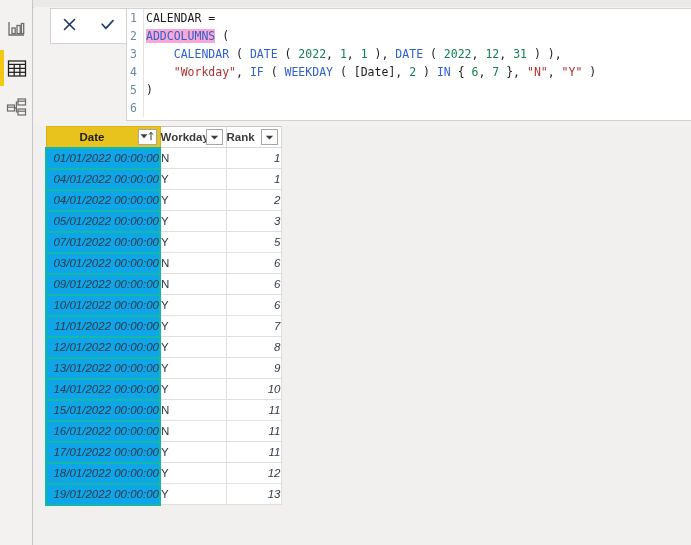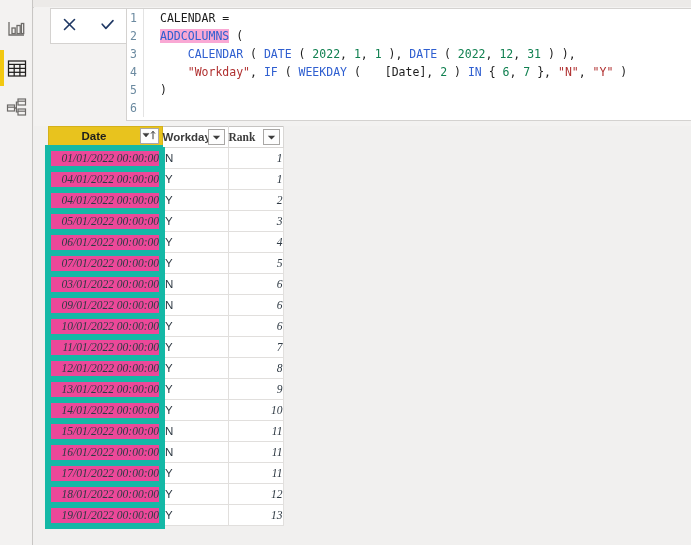--- a/index.html
+++ b/index.html
@@ -62,27 +62,27 @@
     font-size:11.5px;
     white-space:pre;
     display:flex;
   }
   .ln{
     display:inline-block;width:16px;min-width:16px;
     color:#6b8aa0;text-align:left;padding-left:3px;
     box-sizing:border-box;
     user-select:none;
   }
-  .code-body{padding-left:16px;border-left:1px solid #e3e3e3;}
+  .code-body{padding-left:2px;border-left:1px solid #e3e3e3;}
   .tok-fn{color:#2f5fd0;}
   .tok-fn-hl{color:#2f5fd0;background:#f9a8d4;}
   .tok-num{color:#108050;}
   .tok-str{color:#b03030;}
   .tok-plain{color:#1c1c1c;}
-  .tok-ref{color:#1c1c1c;margin-left:17px;}
+  .tok-ref{color:#1c1c1c;}
 
   
   .grid{
     position:absolute;left:45px;top:126px;
     border-collapse:collapse;
     font-size:11.5px;
   }
   .grid th, .grid td{
     padding:0;margin:0;box-sizing:border-box;
     height:21px;
@@ -101,36 +101,36 @@
   }
   .hdr .filter-btn{
     position:absolute;right:3px;top:50%;transform:translateY(-50%);
     width:17px;height:16px;
     background:#fdfdfd;border:1px solid #a9a7a5;
     display:flex;align-items:center;justify-content:center;
     cursor:pointer;box-sizing:border-box;
   }
   .hdr.sel .filter-btn{width:19px;}
   .cell-date{
-    background:#ec4899;border:6px solid #14b8a6;
+    background:#0ea5e9;border:2px solid #14b8a6;
     color:#2f3a44;font-style:italic;
-    text-align:right;padding-right:7px;white-space:nowrap;font-family:Liberation Serif, serif;
+    text-align:right;padding-right:7px;white-space:nowrap;
   }
   .cell-text{
     background:#ffffff;border:1px solid #e1dfdd;
     color:#2f3a44;text-align:left;padding-left:6px;
   }
   .cell-num{
     background:#ffffff;border:1px solid #e1dfdd;
     color:#2f3a44;font-style:italic;
     text-align:right;padding-right:7px;
   }
   .w-date{width:114px;}
   .w-work{width:66px;}
-  .w-rank{width:55px;font-family:Liberation Serif, serif;}
+  .w-rank{width:55px;}
 </style>
 </head>
 <body>
 
 <div id="app">
 
   <div class="ribbon-strip"></div>
 
   <div class="nav-rail">
 
@@ -287,25 +287,20 @@
           <td class="cell-date w-date">04/01/2022 00:00:00</td>
           <td class="cell-text w-work">Y</td>
           <td class="cell-num w-rank">2</td>
         </tr>
         <tr>
           <td class="cell-date w-date">05/01/2022 00:00:00</td>
           <td class="cell-text w-work">Y</td>
           <td class="cell-num w-rank">3</td>
         </tr>
         <tr>
-          <td class="cell-date w-date">06/01/2022 00:00:00</td>
-          <td class="cell-text w-work">Y</td>
-          <td class="cell-num w-rank">4</td>
-        </tr>
-        <tr>
           <td class="cell-date w-date">07/01/2022 00:00:00</td>
           <td class="cell-text w-work">Y</td>
           <td class="cell-num w-rank">5</td>
         </tr>
         <tr>
           <td class="cell-date w-date">03/01/2022 00:00:00</td>
           <td class="cell-text w-work">N</td>
           <td class="cell-num w-rank">6</td>
         </tr>
         <tr>

